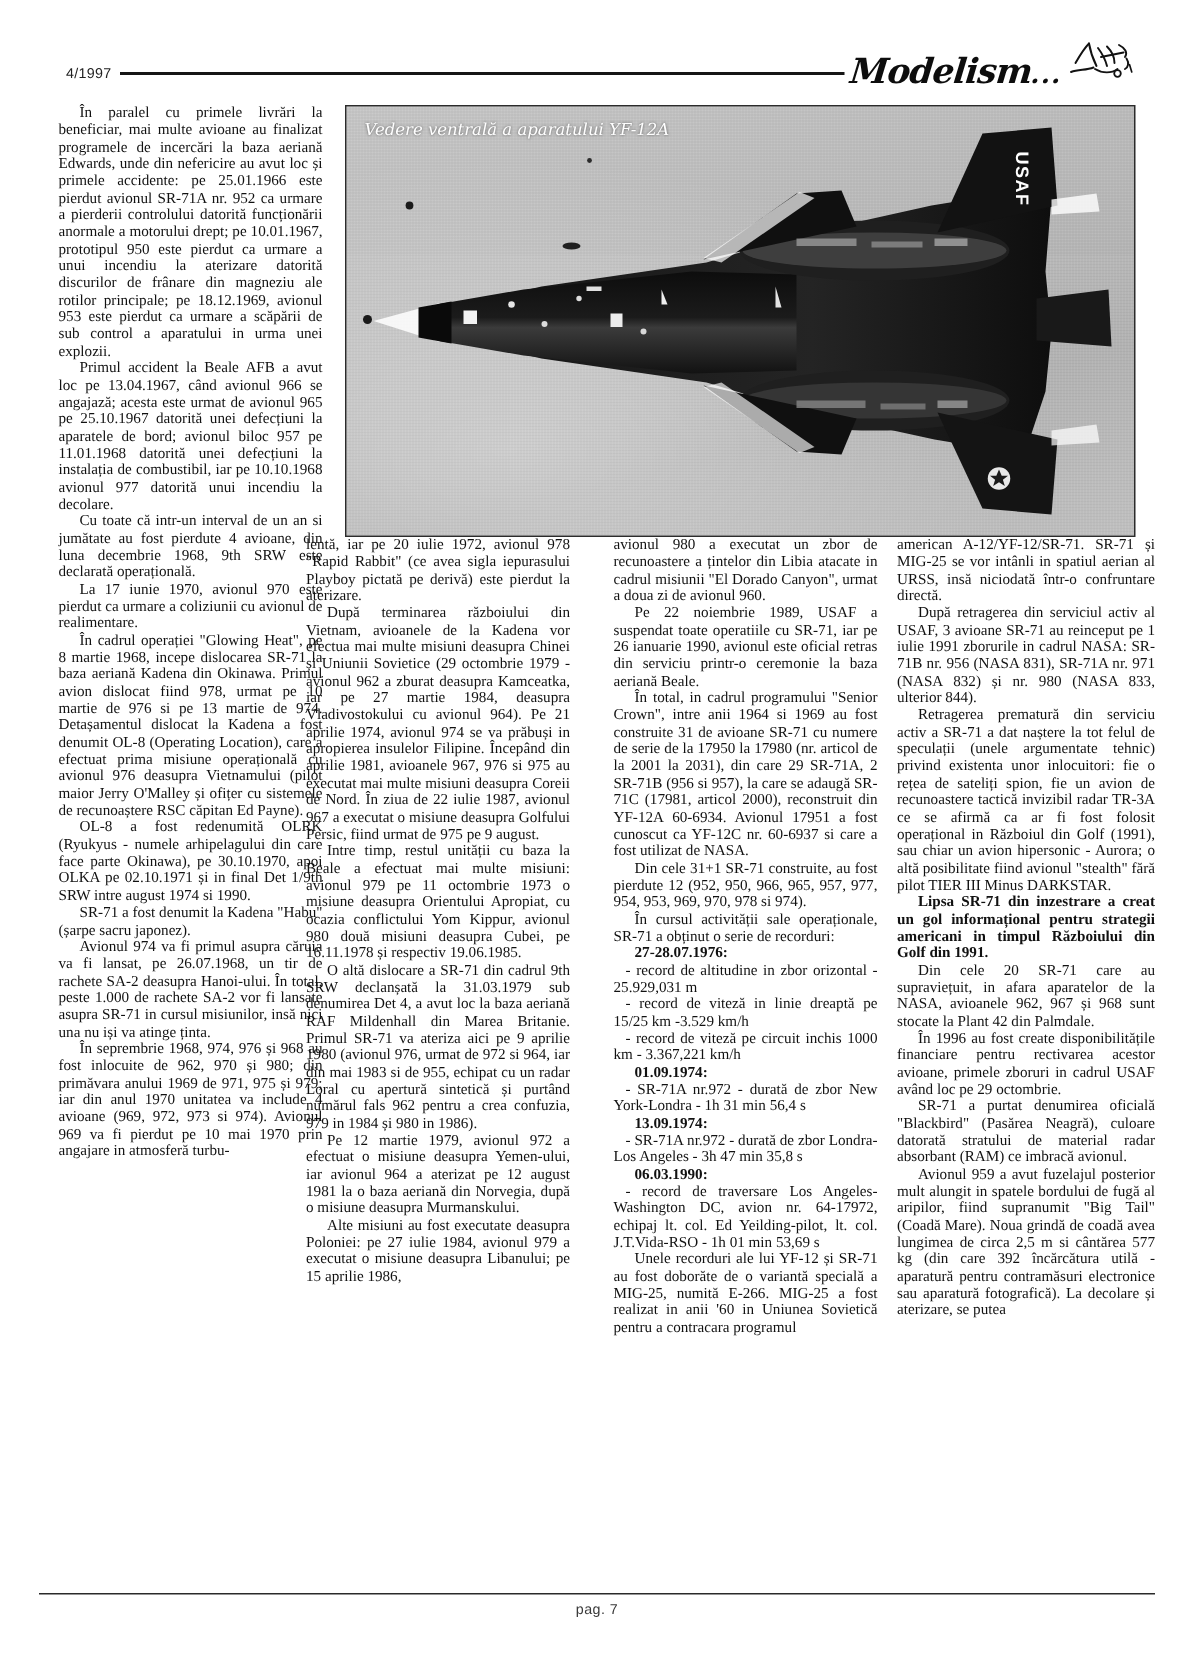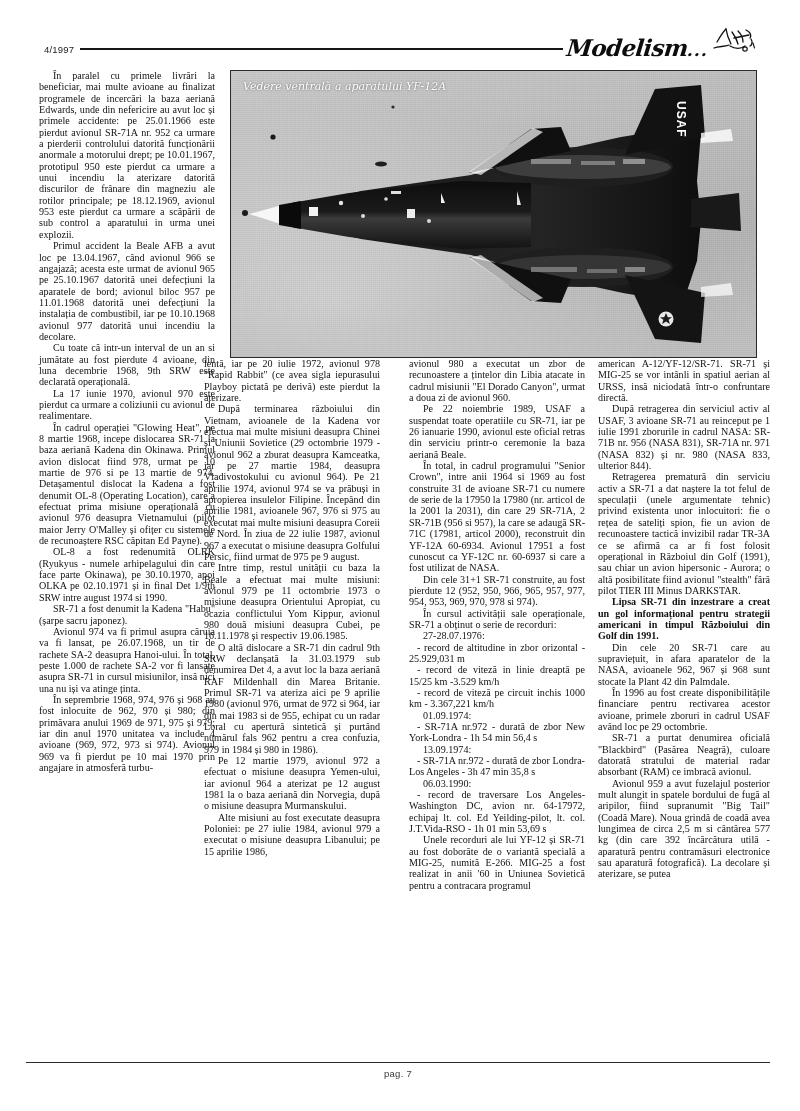--- a/index.html
+++ b/index.html
@@ -136,21 +136,21 @@
   #col3 { left: 383px; width: 176px; top: 288px; }
   #col4 { left: 572px; width: 172px; top: 288px; }
 
   .col p {
     margin: 0;
     text-indent: 14px;
   }
   .col p.noind { text-indent: 0; }
   .col p.b { font-weight: bold; }
   .col p.rec-date {
-    font-weight: normal;
+    font-weight: bold;
     text-indent: 14px;
   }
   .col p.rec-item { text-indent: 8px; }
 
   
   .footer {
     position: absolute;
     left: 26px;
     top: 1062px;
     width: 744px;
@@ -309,21 +309,21 @@
       <p>În total, in cadrul programului "Senior Crown", intre anii 1964 si 1969 au fost construite 31 de avioane SR-71 cu numere de serie de la 17950 la 17980 (nr. articol de la 2001 la 2031), din care 29 SR-71A, 2 SR-71B (956 si 957), la care se adaugă SR-71C (17981, articol 2000), reconstruit din YF-12A 60-6934. Avionul 17951 a fost cunoscut ca YF-12C nr. 60-6937 si care a fost utilizat de NASA.</p>
       <p>Din cele 31+1 SR-71 construite, au fost pierdute 12 (952, 950, 966, 965, 957, 977, 954, 953, 969, 970, 978 si 974).</p>
       <p>În cursul activității sale operaționale, SR-71 a obținut o serie de recorduri:</p>
 
       <p class="rec-date">27-28.07.1976:</p>
       <p class="rec-item">- record de altitudine in zbor orizontal - 25.929,031 m</p>
       <p class="rec-item">- record de viteză in linie dreaptă pe 15/25 km -3.529 km/h</p>
       <p class="rec-item">- record de viteză pe circuit inchis 1000 km - 3.367,221 km/h</p>
 
       <p class="rec-date">01.09.1974:</p>
-      <p class="rec-item">- SR-71A nr.972 - durată de zbor New York-Londra - 1h 54 min 56,4 s</p>
+      <p class="rec-item">- SR-71A nr.972 - durată de zbor New York-Londra - 1h 31 min 56,4 s</p>
 
       <p class="rec-date">13.09.1974:</p>
       <p class="rec-item">- SR-71A nr.972 - durată de zbor Londra-Los Angeles - 3h 47 min 35,8 s</p>
 
       <p class="rec-date">06.03.1990:</p>
       <p class="rec-item">- record de traversare Los Angeles-Washington DC, avion nr. 64-17972, echipaj lt. col. Ed Yeilding-pilot, lt. col. J.T.Vida-RSO - 1h 01 min 53,69 s</p>
 
       <p>Unele recorduri ale lui YF-12 și SR-71 au fost doborăte de o variantă specială a MIG-25, numită E-266. MIG-25 a fost realizat in anii '60 in Uniunea Sovietică pentru a contracara programul</p>
     </div>
 

